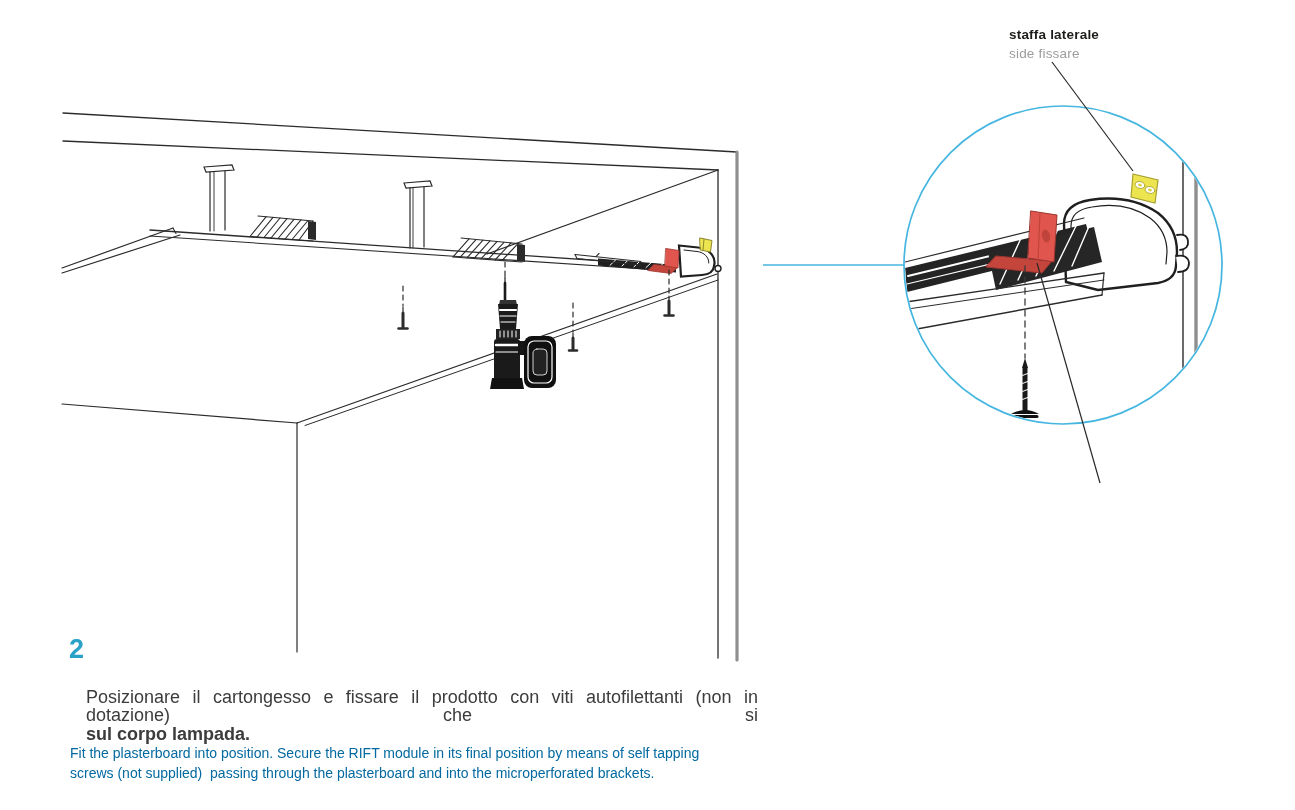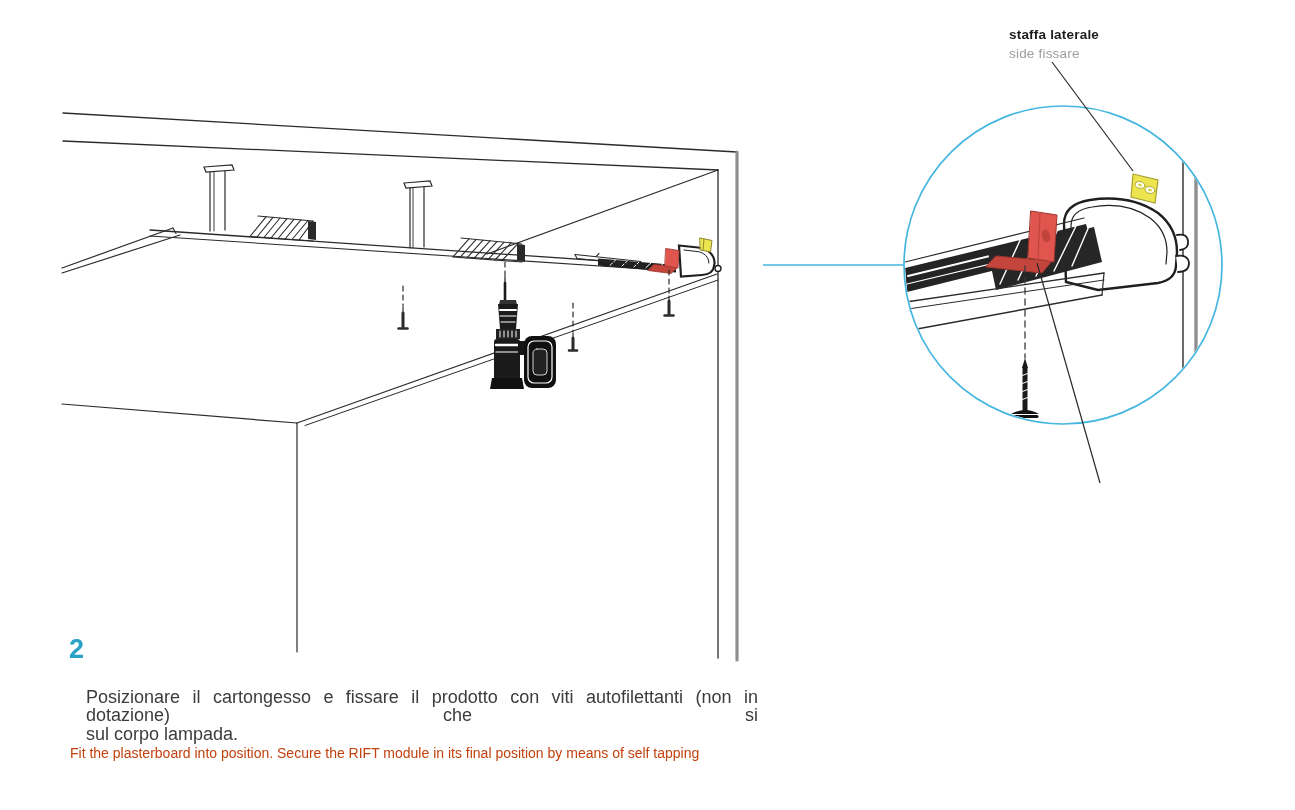--- a/index.html
+++ b/index.html
@@ -8,22 +8,22 @@
   svg.drawing{position:absolute;left:0;top:0;}
   .callout{position:absolute;font-size:13.5px;line-height:19px;letter-spacing:.2px;}
   .callout .lbl-it{font-weight:700;color:#1d1d1b;}
   .callout .lbl-en{font-weight:400;color:#9d9d9d;}
   .label-side{left:1009px;top:25px;}
   .label-micro{left:1047px;top:486px;}
   .step{position:absolute;left:69px;top:634px;font-size:27px;font-weight:700;color:#2aa2c8;}
   .text-it{position:absolute;left:86px;top:675px;width:672px;color:#3c3c3c;
            font-size:18px;line-height:18.4px;margin-top:13px;}
   .text-it .it-line{text-align:justify;text-align-last:justify;}
-  .text-it .it-line.last{text-align-last:left;}
-  .text-en{position:absolute;left:70px;top:744px;color:#c2410c;font-size:14px;line-height:19.5px;}
+  .text-it .it-line.last{text-align-last:left;font-weight:bold;}
+  .text-en{position:absolute;left:70px;top:744px;color:#0369a1;font-size:14px;line-height:19.5px;}
   .text-en .en-line{white-space:pre;}
 </style>
 </head>
 <body>
 
 <div class="page">
 
 <svg class="drawing" width="1295" height="810" viewBox="0 0 1295 810">
 
   <g stroke-linecap="round">
@@ -261,15 +261,16 @@
 
 <div class="step">2</div>
 
 <div class="text-it">
   <div class="it-line">Posizionare il cartongesso e fissare il prodotto con viti autofilettanti (non in dotazione) che si</div>
   <div class="it-line last">sul corpo lampada.</div>
 </div>
 
 <div class="text-en">
   <div class="en-line">Fit the plasterboard into position. Secure the RIFT module in its final position by means of self tapping</div>
+  <div class="en-line">screws (not supplied)  passing through the plasterboard and into the microperforated brackets.</div>
 </div>
 
 </div>
 
 </body></html>

